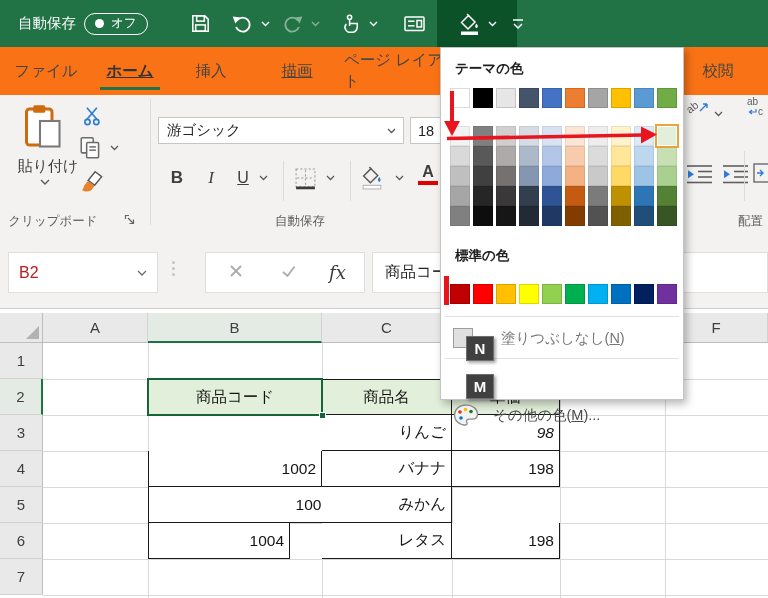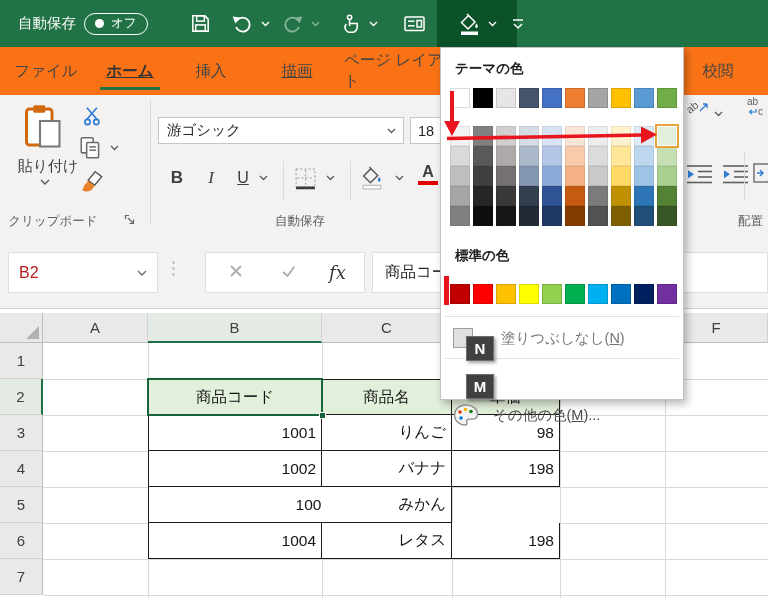--- a/index.html
+++ b/index.html
@@ -418,29 +418,28 @@
       <div class="gl" style="left: 43px; top: 70px; width: 725px; height: 1px;"></div>
       <div class="gl" style="left: 43px; top: 106px; width: 725px; height: 1px;"></div>
       <div class="gl" style="left: 43px; top: 142px; width: 725px; height: 1px;"></div>
       <div class="gl" style="left: 43px; top: 178px; width: 725px; height: 1px;"></div>
       <div class="gl" style="left: 43px; top: 214px; width: 725px; height: 1px;"></div>
       <div class="gl" style="left: 43px; top: 250px; width: 725px; height: 1px;"></div>
       <div class="gl" style="left: 43px; top: 286px; width: 725px; height: 1px;"></div>
       <div class="tcell h t l" style="background: rgb(226, 239, 218); left: 148px; top: 70px; width: 174px; height: 36px;">商品コード</div>
       <div class="tcell h t" style="background: rgb(226, 239, 218); left: 322px; top: 70px; width: 130px; height: 36px;">商品名</div>
       <div class="tcell h t" style="background: rgb(226, 239, 218); left: 452px; top: 70px; width: 108px; height: 36px;">単価</div>
-      <div class="tcell b l" style="left: 148px; top: 106px; width: 174px; height: 36px;">1001</div>
       <div class="tcell b" style="left: 322px; top: 106px; width: 130px; height: 36px;">りんご</div>
-      <div class="tcell b" style="left: 452px; top: 106px; width: 108px; height: 36px;">98</div>
+      <div class="tcell b" style="left: 452px; top: 106px; width: 108px; height: 36px; font-style: italic;">98</div>
       <div class="tcell b l" style="left: 148px; top: 142px; width: 174px; height: 36px;">1002</div>
       <div class="tcell b" style="left: 322px; top: 142px; width: 130px; height: 36px;">バナナ</div>
       <div class="tcell b" style="left: 452px; top: 142px; width: 108px; height: 36px;">198</div>
       <div class="tcell b l" style="left: 148px; top: 178px; width: 188px; height: 36px;">1003</div>
       <div class="tcell b" style="left: 322px; top: 178px; width: 130px; height: 36px;">みかん</div>
-      <div class="tcell b l" style="left: 148px; top: 214px; width: 174px; height: 36px;">1004</div>
+      <div class="tcell b l" style="left: 148px; top: 214px; width: 142px; height: 36px;">1004</div>
       <div class="tcell b" style="left: 322px; top: 214px; width: 130px; height: 36px;">レタス</div>
       <div class="tcell b" style="left: 452px; top: 214px; width: 108px; height: 36px;">198</div>
       <div class="acell" style="left: 147px; top: 69px; width: 176px; height: 38px;"></div>
       <div class="fhandle" style="left: 319px; top: 103px;"></div>
     </div>
 
   <div class="dropdown">
     <div class="dd-title" style="top:12px;">テーマの色</div>
     <div class="swatch-row" style="top:40px;" id="theme-row">
         <div class="swatch" style="background: rgb(255, 255, 255);"></div>

